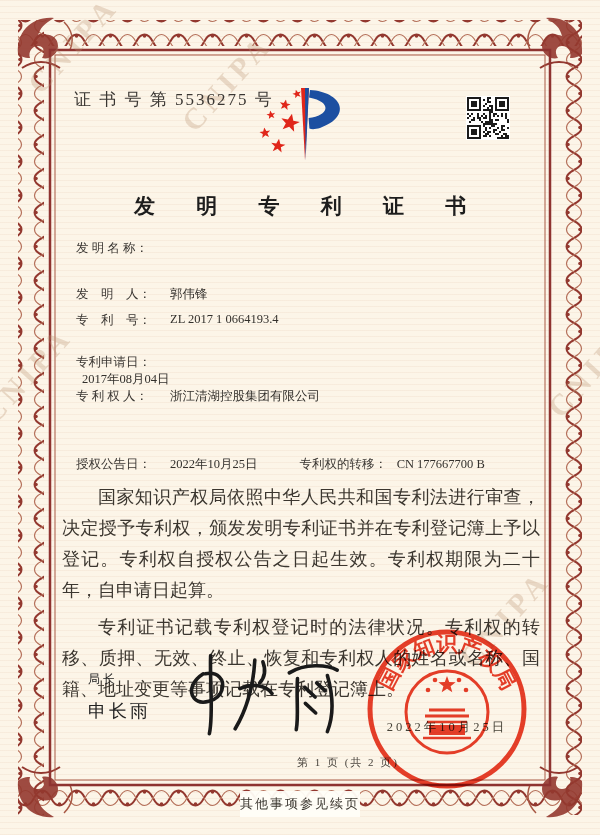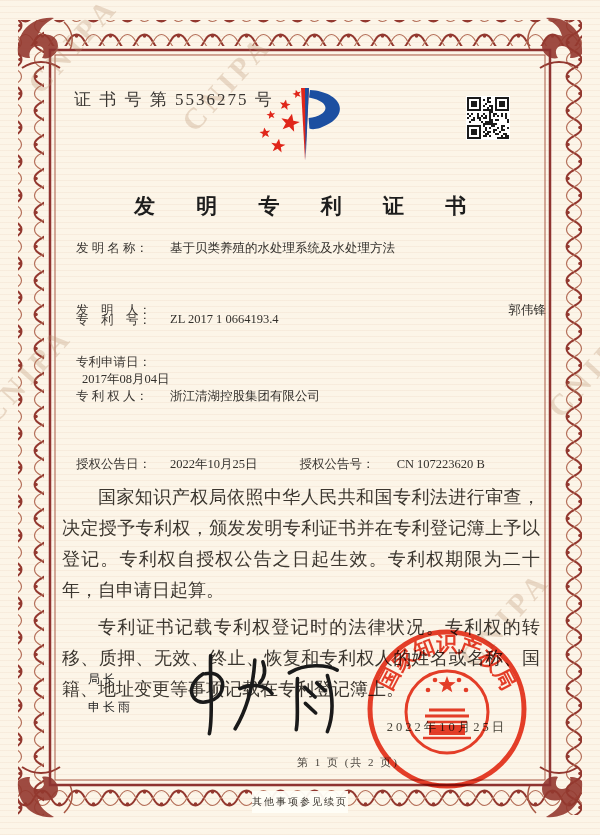--- a/index.html
+++ b/index.html
@@ -31,32 +31,32 @@
   .frow .lbl{display:inline-block;min-width:88px;color:#3a3632;}
   .frow .val{color:#33302c;margin-left:6px;}
   .grant-pair{margin-left:42px;}
   .bodytext{
     left:62px;top:482px;width:478px;z-index:2;
     font-size:18px;line-height:1.72;text-align:justify;
     color:#3b362f;
   }
   .bodytext p{margin:0 0 6px 0;text-indent:2em;}
   .signer-role{left:88px;top:671px;font-size:12px;letter-spacing:3px;color:#222;z-index:2;}
-  .signer-name{left:88px;top:699px;font-size:12px;letter-spacing:3px;color:#222;z-index:2;}
+  .signer-name{left:88px;top:699px;font-size:18px;letter-spacing:3px;color:#222;z-index:2;}
   .signature{left:168px;top:642px;z-index:3;}
   .sealwrap{left:362px;top:624px;z-index:4;mix-blend-mode:multiply;opacity:0.93;}
   .seal-date{
     left:362px;top:719px;width:170px;text-align:center;z-index:2;
     font-size:12.5px;letter-spacing:3px;color:#474338;
   }
   .page-footer{left:0;top:755px;width:100%;text-align:center;font-size:11px;letter-spacing:2px;color:#4a453e;z-index:2;padding-left:48px;}
   .cont-note{
     left:50%;top:791px;transform:translateX(-50%);z-index:5;
     background:rgba(255,254,248,0.95);padding:4px 0;
-    font-size:10px;letter-spacing:2px;color:#3a362f;white-space:nowrap;
+    font-size:13px;letter-spacing:2px;color:#3a362f;white-space:nowrap;
   }
 </style>
 </head>
 <body>
 
 <div class="page">
 
   <svg class="border-svg" width="600" height="835" aria-hidden="true">
     <defs>
       <pattern id="bh" width="34" height="28" patternUnits="userSpaceOnUse">
@@ -236,46 +236,45 @@
         <rect x="41" y="23" width="2" height="2"></rect>
         <rect x="41" y="25" width="2" height="2"></rect>
         <rect x="41" y="31" width="2" height="2"></rect>
         <rect x="41" y="39" width="2" height="2"></rect>
         <rect x="41" y="41" width="2" height="2"></rect>
       </g>
   </svg>
 
   <div class="abs title">发 明 专 利 证 书</div>
 
-  <div class="abs frow" style="top:240px;">
+  <div class="abs frow" style="top:240px;gap:48px;">
     <span class="lbl">发 明 名 称：</span>
-    <span class="val">基于贝类养殖的水处理系统及水处理方法</span>
-  </div>
-  <div class="abs frow" style="top:302px;justify-content:space-between;">
+  </div>
+  <div class="abs frow" style="top:286px;">
     <span class="lbl">发　明　人：</span>
     <span class="val">郭伟锋</span>
   </div>
   <div class="abs frow" style="top:312px;">
     <span class="lbl">专　利　号：</span>
     <span class="val">ZL 2017 1 0664193.4</span>
   </div>
   <div class="abs frow" style="top:354px;flex-direction:column;">
     <span class="lbl">专利申请日：</span>
     <span class="val">2017年08月04日</span>
   </div>
   <div class="abs frow" style="top:388px;">
     <span class="lbl">专 利 权 人：</span>
     <span class="val">浙江清湖控股集团有限公司</span>
   </div>
   <div class="abs frow" style="top:456px;">
     <span class="lbl">授权公告日：</span>
     <span class="val">2022年10月25日</span>
     <span class="grant-pair">
-      <span class="lbl">授权公告号：</span>
-      <span class="val">CN 107223620 B</span>
+      <span class="lbl">专利权的转移：</span>
+      <span class="val">CN 177667700 B</span>
     </span>
   </div>
 
   <div class="abs bodytext">
     <p>国家知识产权局依照中华人民共和国专利法进行审查，决定授予专利权，颁发发明专利证书并在专利登记簿上予以登记。专利权自授权公告之日起生效。专利权期限为二十年，自申请日起算。</p>
     <p>专利证书记载专利权登记时的法律状况。专利权的转移、质押、无效、终止、恢复和专利权人的姓名或名称、国籍、地址变更等事项记载在专利登记簿上。</p>
   </div>
 
   <div class="abs signer-role">局长</div>
   <div class="abs signer-name">申长雨</div>

